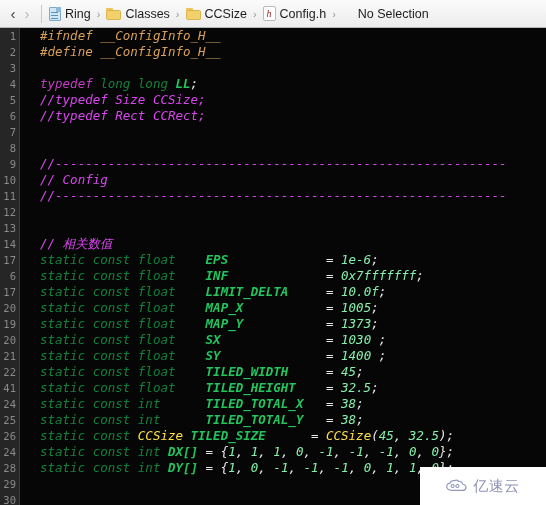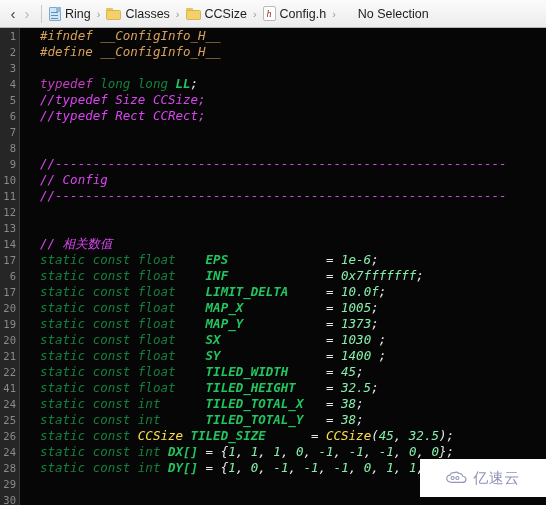--- a/index.html
+++ b/index.html
@@ -124,21 +124,21 @@
   .c-cmt   { color:#d946ef; }            
   .c-kw    { color:#c43ec4;margin-top:23px; }            
   .c-type  { color:#15803d; }            
   .c-cls   { color:#fde047; }            
   .c-id    { color:#22c55e; font-weight:bold; }
   .c-plain { color:#e8e8e8; }
   .c-num   { color:#86efac; }            
 
   
   #watermark{
-    position:absolute; right:0; bottom:8px;
+    position:absolute; right:0; bottom:0;
     width:126px; height:38px;
     background:#ffffff;
     display:flex; align-items:center; justify-content:center;
     gap:5px;
   }
   #watermark .wm-cloud{
     width:22px; height:14px; position:relative; flex:none;
   }
   #watermark .wm-cloud svg{ display:block; }
   #watermark .wm-text{

